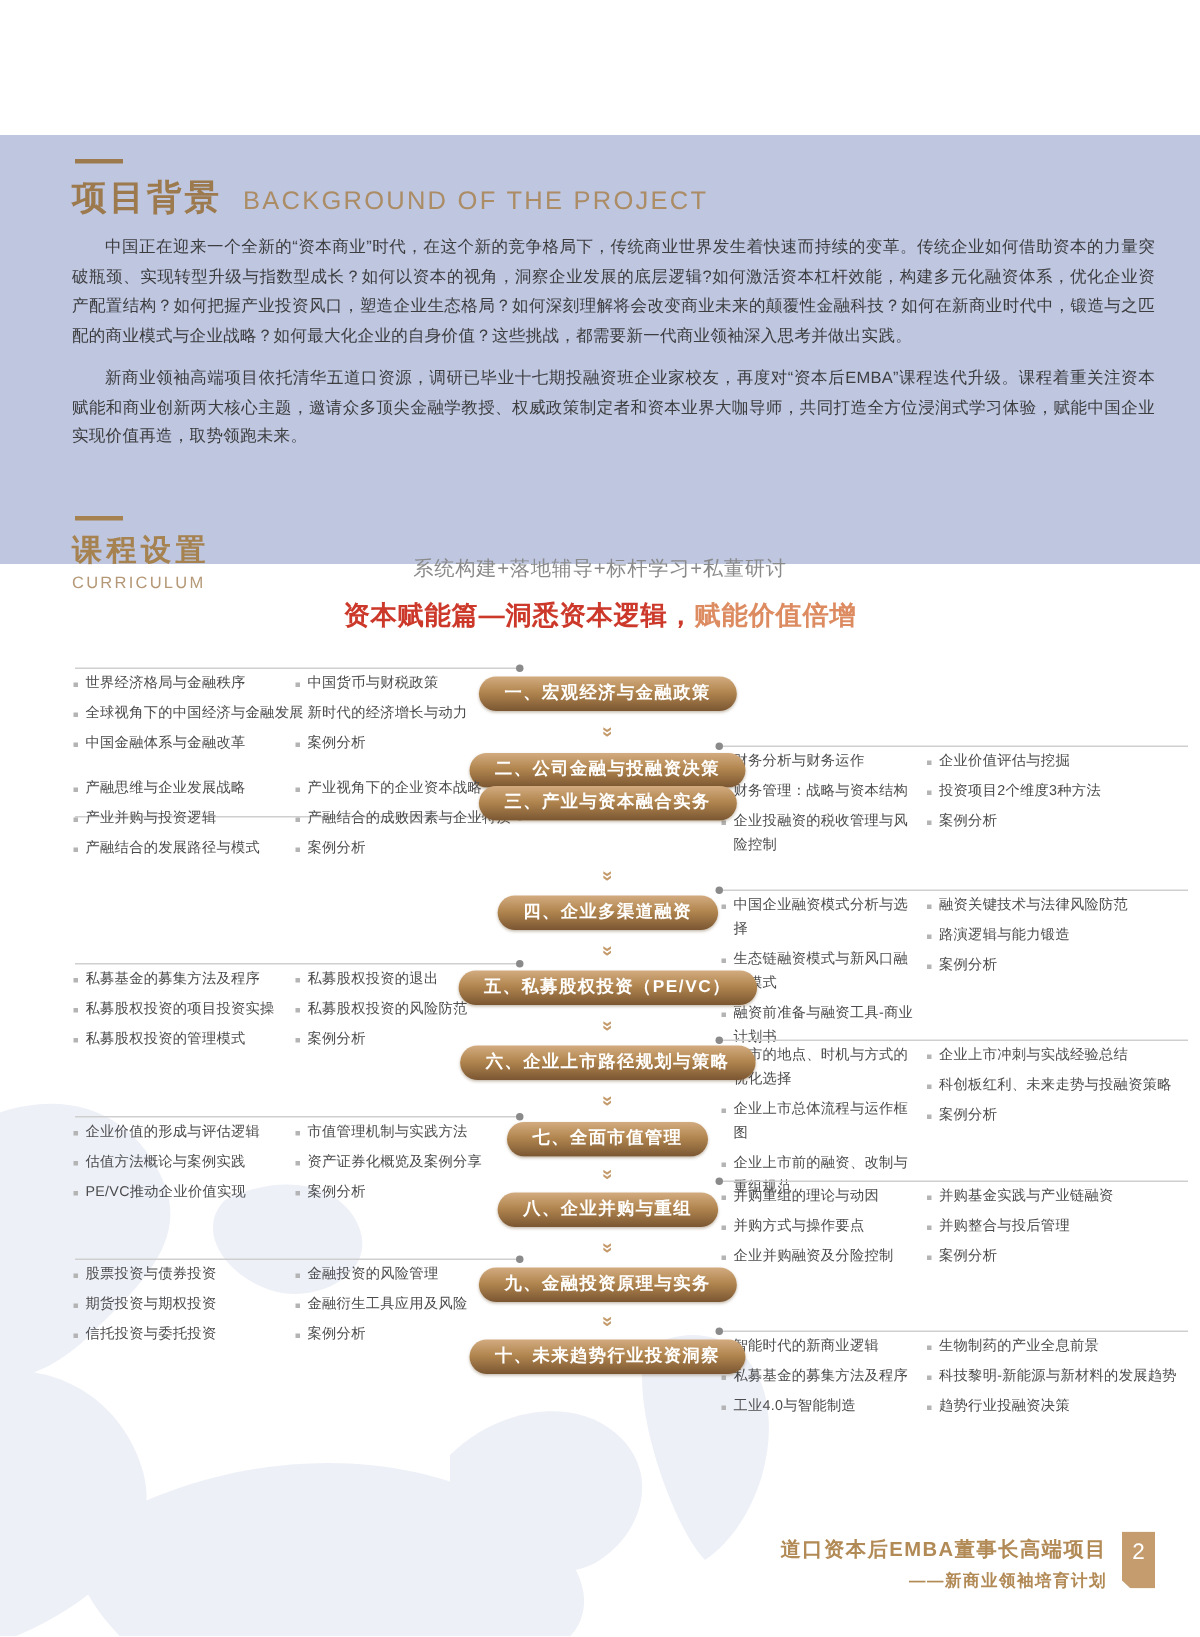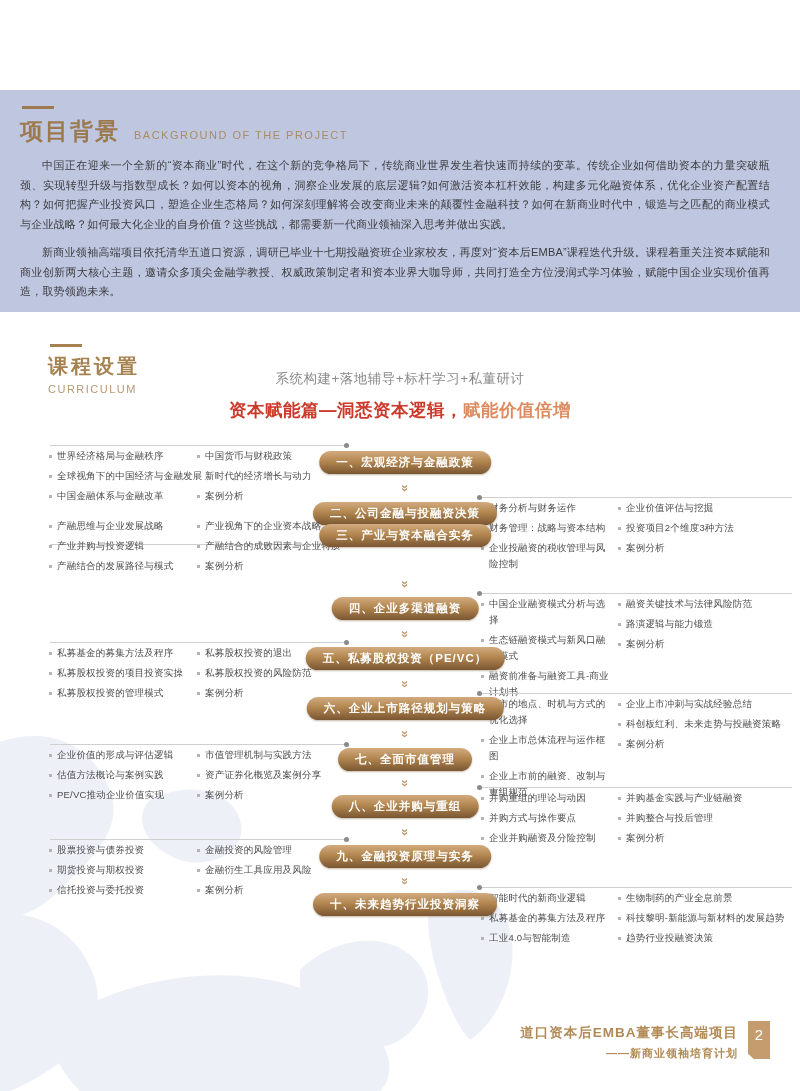--- a/index.html
+++ b/index.html
@@ -7,27 +7,27 @@
   body {
     width:800px; height:1091px; position:relative; background:#ffffff;
     font-family:"Liberation Sans","DejaVu Sans",sans-serif; overflow:hidden;
   }
 
   
   .map-watermark { position:absolute; left:0; top:600px; width:520px; height:491px; pointer-events:none; }
 
   
   .blue-panel {
-    position:absolute; top:90px; left:0; width:800px; height:222px;
-    background:#bec6e0; padding:14px 30px 0 20px;
+    position:absolute; top:90px; left:0; width:800px; height:286px;
+    background:#bec6e0; padding:14px 30px 0 48px;
   }
   .bg-overline { width:32px; height:3px; background:#9c7a4e; margin:2px 0 7px 2px; }
   .bg-title-row { display:flex; align-items:baseline; gap:14px; }
   .bg-title { font-size:23px; font-weight:bold; color:#9c7a4e; letter-spacing:2px; }
-  .bg-subtitle { font-size:11px; color:#ab8c65; letter-spacing:1.5px; }
+  .bg-subtitle { font-size:17px; color:#ab8c65; letter-spacing:1.5px; }
   .bg-paragraphs p {
     margin:9px 0 0 0; font-size:11px; line-height:19.5px; color:#3d3d3f;
     text-align:justify; text-indent:2em; letter-spacing:0.2px;
   }
 
   
   .cur-head { position:absolute; top:344px; left:48px; }
   .cur-overline { width:32px; height:3px; background:#a5824f; margin:0 0 6px 2px; }
   .cur-title { font-size:20px; font-weight:bold; color:#a5824f; letter-spacing:3px; }
   .cur-en { font-size:11px; color:#b59877; letter-spacing:1.5px; margin-top:3px; }

